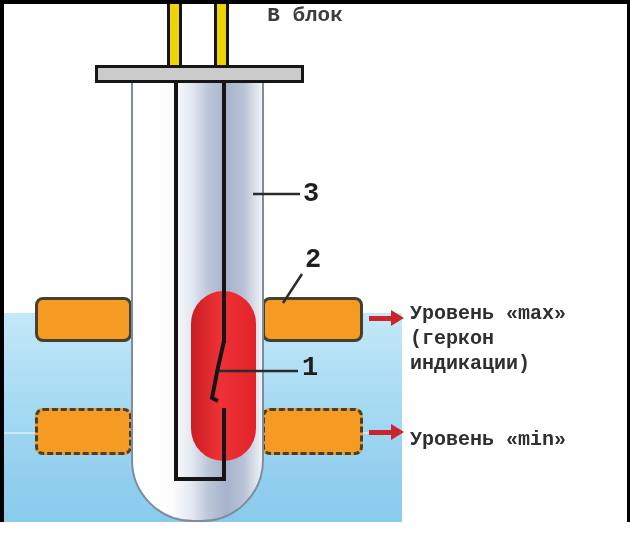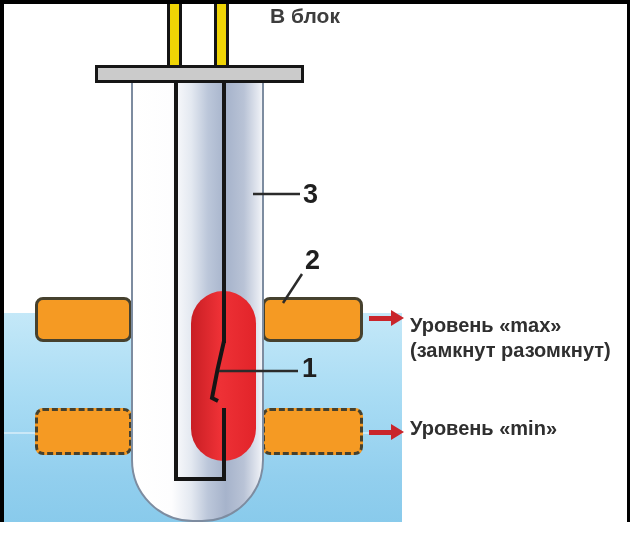--- a/index.html
+++ b/index.html
@@ -1,17 +1,17 @@
 <!DOCTYPE html>
 <html><head>
 <meta charset="utf-8">
 <style>
   html,body{margin:0;padding:0;}
   body{font-family:"Liberation Sans", sans-serif;}
-  .stage{position:relative;width:630px;height:522px;background:#ffffff;overflow:hidden;}
+  .stage{position:relative;width:630px;height:522px;background:#ffffff;overflow:hidden;font-family:Liberation Mono, monospace;}
   .abs{position:absolute;}
 
   
   .frame-top{left:0;top:0;width:630px;height:4px;background:#000;}
   .frame-left{left:0;top:0;width:4px;height:559px;background:#000;}
   .frame-right{left:627px;top:0;width:3px;height:559px;background:#000;}
   .frame-bottom{left:0;top:547px;width:630px;height:12px;background:#000;}
 
   
   .water{left:4px;top:313px;width:398px;height:234px;
@@ -35,21 +35,21 @@
   .capsule{left:191px;top:291px;width:65px;height:170px;border-radius:33px;
            background:linear-gradient(90deg,#c81e24 0%,#ee3136 45%,#e2242a 100%);}
 
   svg.linework{left:0;top:0;width:630px;height:559px;pointer-events:none;}
 
   
   .title{left:225px;top:4px;width:160px;text-align:center;font-size:21px;font-weight:bold;
          line-height:23px;color:#3d3d3d;}
   .title span{display:block;}
   .part-label{font-size:27px;font-weight:bold;color:#1f1f1f;line-height:1;}
-  .level-text{left:410px;width:215px;font-size:20px;font-weight:bold;color:#2f2f2f;line-height:25px;margin-top:12px;}
+  .level-text{left:410px;width:215px;font-size:20px;font-weight:bold;color:#2f2f2f;line-height:25px;}
 
   
   .arrow-shaft{left:369px;width:23px;height:5px;background:#c9252b;}
   .arrow-head{left:391px;width:0;height:0;border-top:8px solid transparent;
               border-bottom:8px solid transparent;border-left:13px solid #c9252b;}
 </style>
 </head>
 <body>
 
 <div class="stage">
@@ -91,26 +91,26 @@
   <div class="abs part-label" style="left:302px;top:355px;">1</div>
   <div class="abs part-label" style="left:305px;top:247px;">2</div>
   <div class="abs part-label" style="left:303px;top:181px;">3</div>
 
   <div class="abs arrow-shaft" style="top:316px;"></div>
   <div class="abs arrow-head" style="top:310px;"></div>
   <div class="abs level-text" style="top:301px;">
     <div>
       <span>Уровень «</span><span>max</span><span>»</span>
     </div>
-    <div>(замкнут разомкнут)</div>
+    <div>(геркон индикации)</div>
   </div>
 
   <div class="abs arrow-shaft" style="top:430px;"></div>
   <div class="abs arrow-head" style="top:424px;"></div>
-  <div class="abs level-text" style="top:404px;">
+  <div class="abs level-text" style="top:427px;">
     <div>
       <span>Уровень «</span><span>min</span><span>»</span>
     </div>
   </div>
 
   <div class="abs frame-top"></div>
   <div class="abs frame-left"></div>
   <div class="abs frame-right"></div>
   <div class="abs frame-bottom"></div>
 

